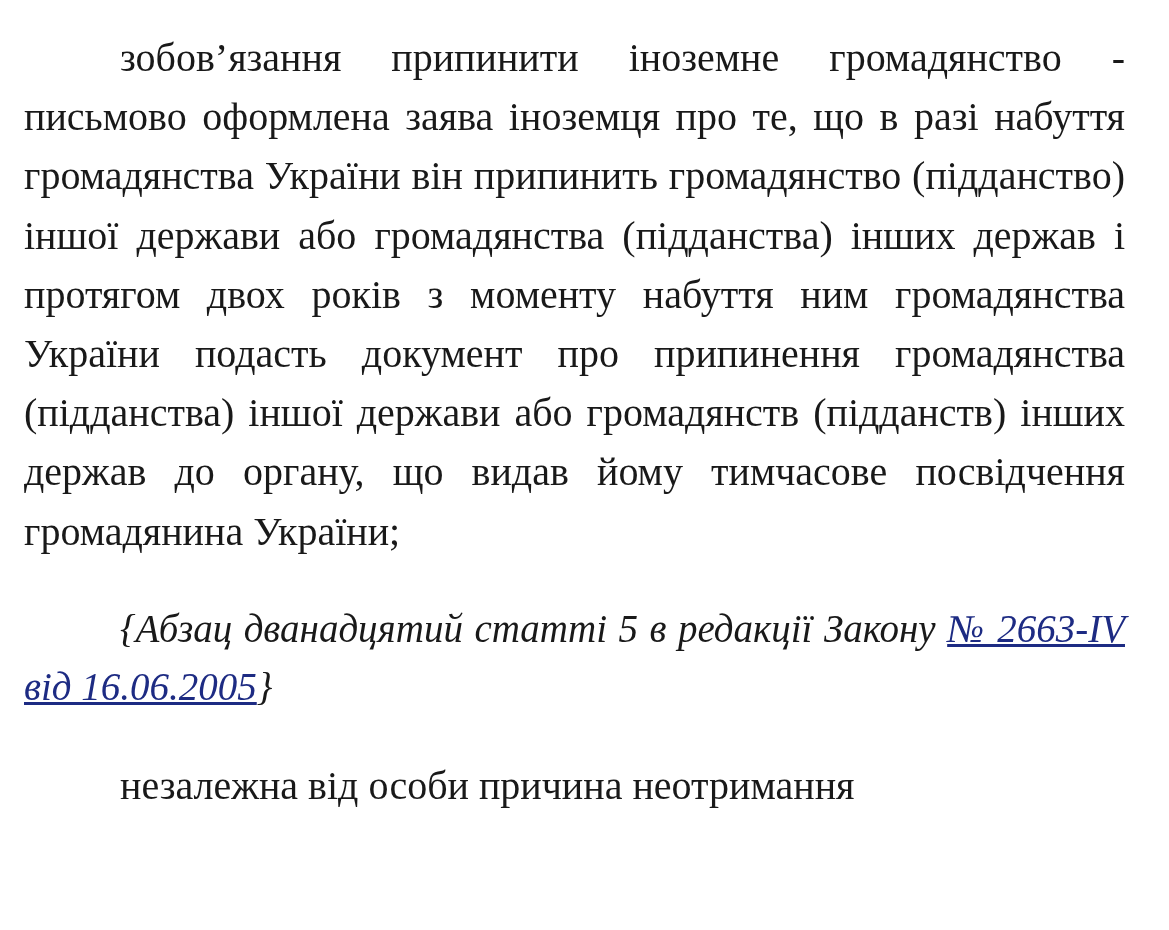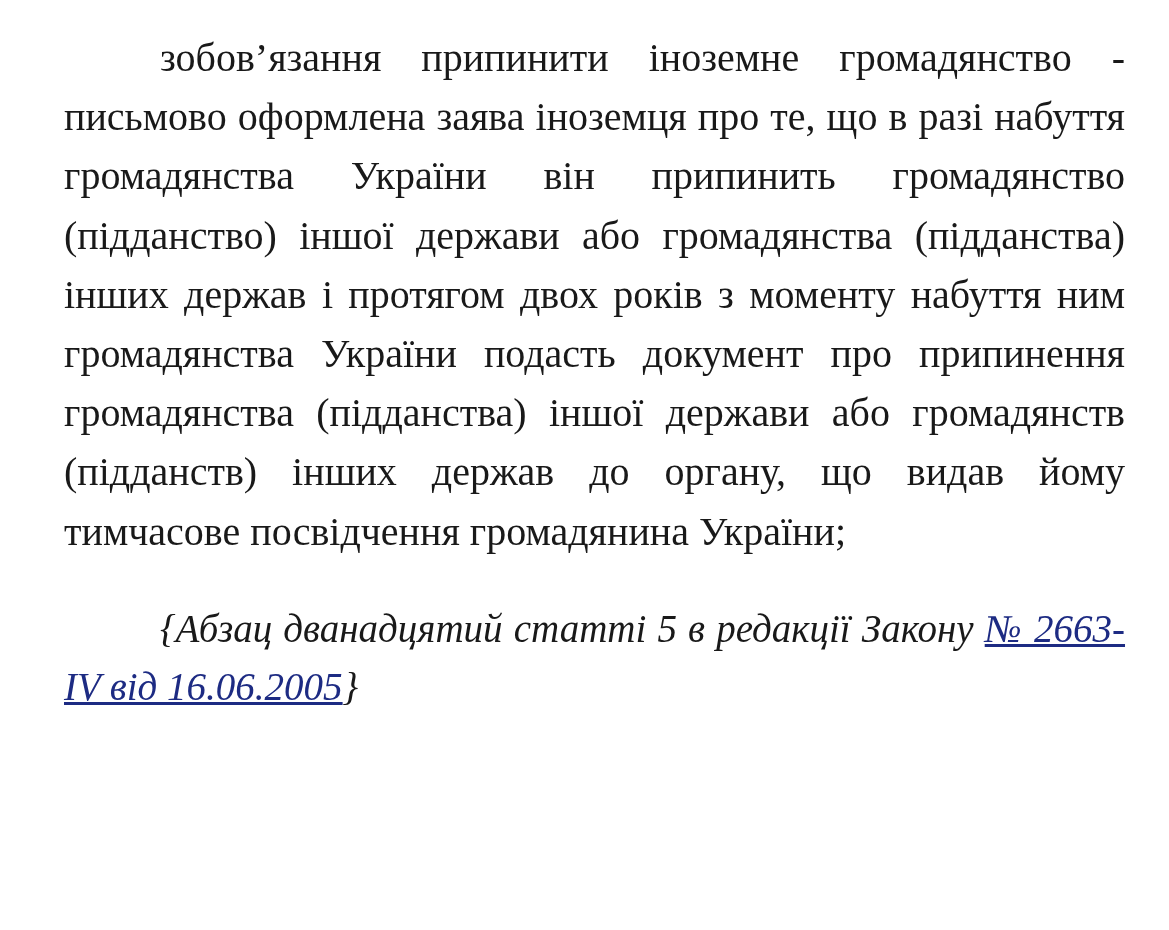--- a/index.html
+++ b/index.html
@@ -11,21 +11,21 @@
     width: 1169px;
     height: 930px;
     overflow: hidden;
     font-family: "Liberation Serif", "DejaVu Serif", serif;
     color: #1a1a1a;
   }
   .page {
     box-sizing: border-box;
     width: 1169px;
     height: 930px;
-    padding: 28px 44px 0 64px;
+    padding: 28px 44px 0 24px;
     background: #ffffff;
   }
   .para {
     margin: 0 0 0 0;
     font-size: 40px;
     line-height: 1.48;
     text-align: justify;
     text-justify: inter-word;
     color: #191919;
   }
@@ -63,14 +63,17 @@
 <div class="page">
 
   <p class="para indent">
     <span class="block-text">зобов’язання припинити іноземне громадянство - письмово оформлена заява іноземця про те, що в разі набуття громадянства України він припинить громадянство (підданство) іншої держави або громадянства (підданства) інших держав і протягом двох років з моменту набуття ним громадянства України подасть документ про припинення громадянства (підданства) іншої держави або громадянств (підданств) інших держав до органу, що видав йому тимчасове посвідчення громадянина України;</span>
   </p>
 
   <p class="note indent">
     <span>{Абзац дванадцятий статті 5 в редакції Закону </span><a class="link" href="#">№ 2663-IV від 16.06.2005</a><span>}</span>
   </p>
 
+  <p class="para indent clipped">
+    <span class="block-text">незалежна від особи причина неотримання</span>
+  </p>
 
 </div>
 
 </body></html>

